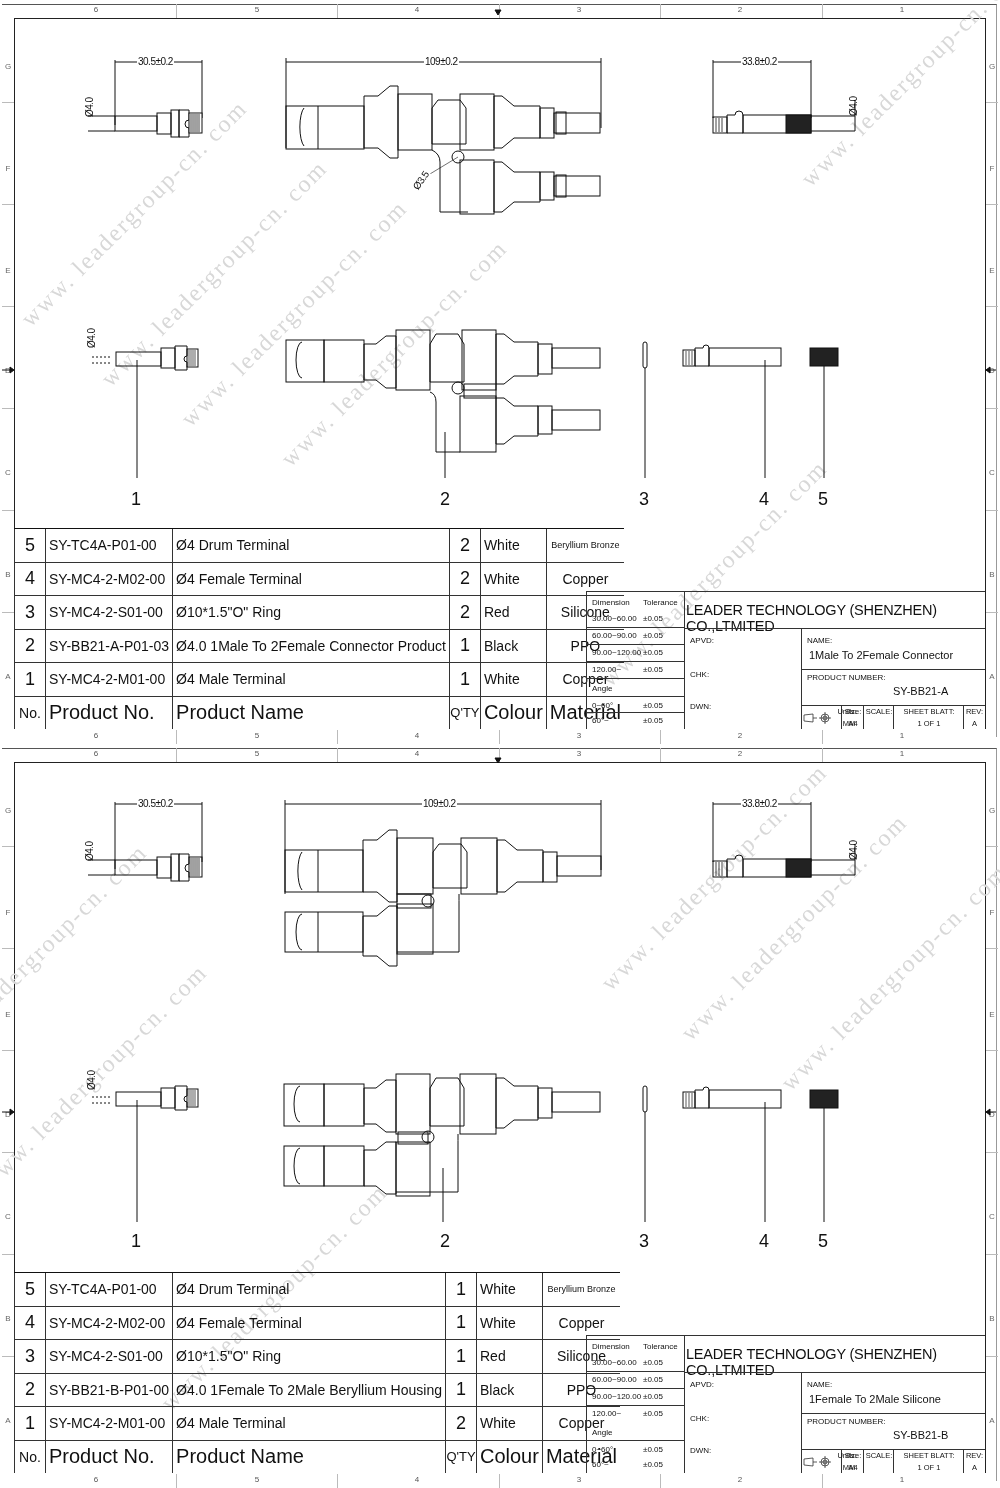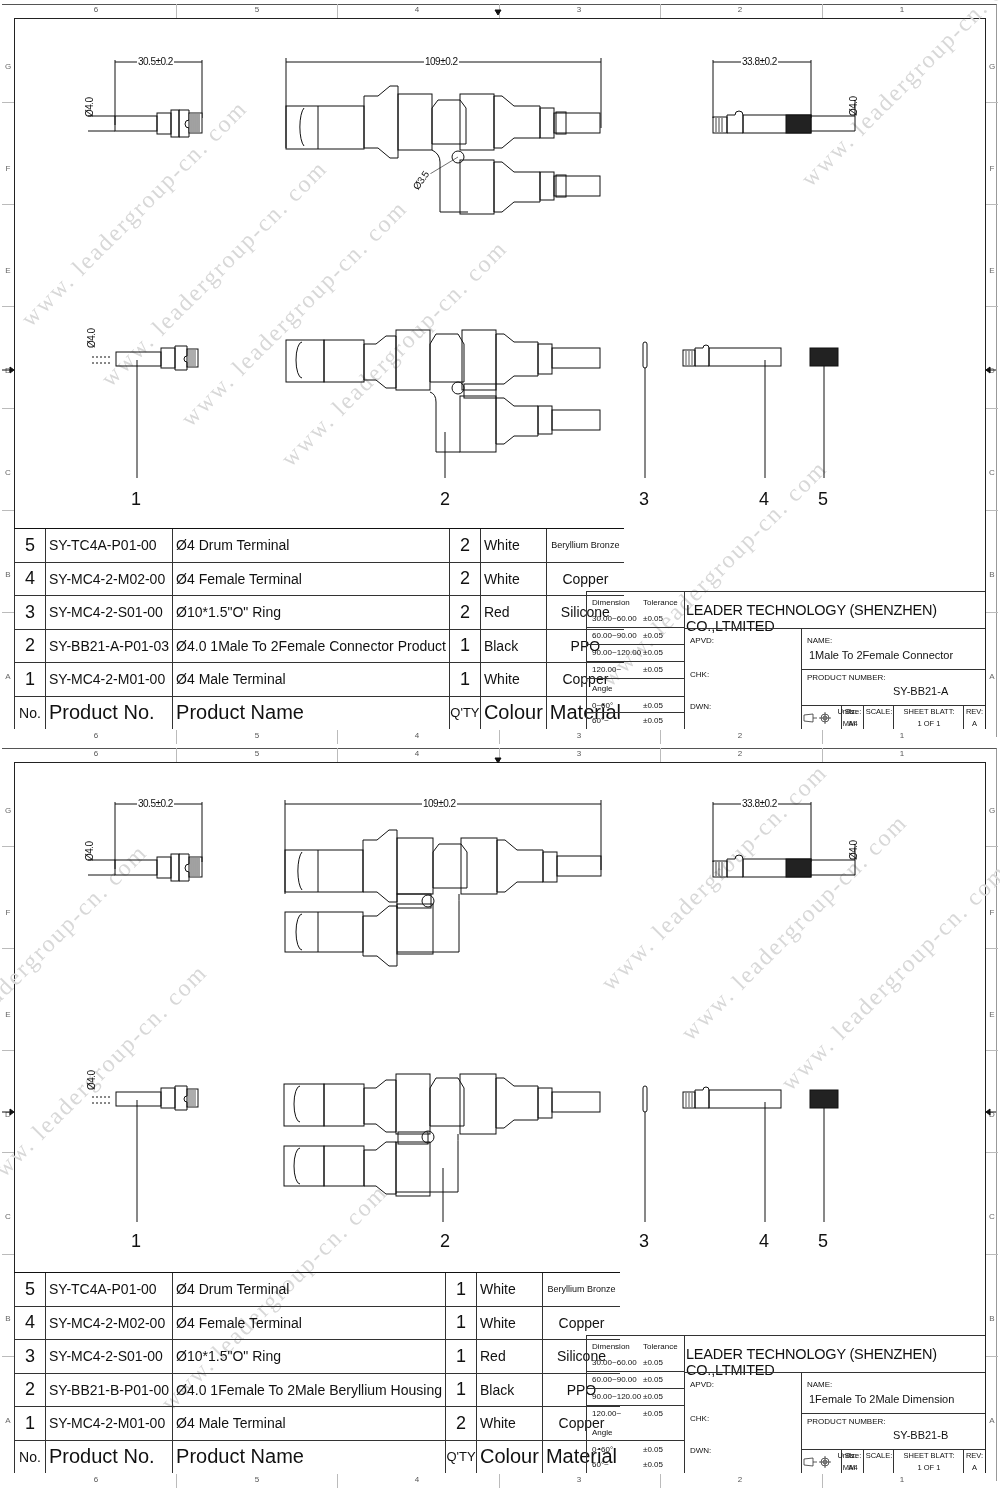--- a/index.html
+++ b/index.html
@@ -696,21 +696,21 @@
     </div>
     <div class="company">LEADER  TECHNOLOGY  (SHENZHEN) CO.,LTMITED</div>
     <div class="hl" style="left:97px;top:36px;width:301px"></div>
     <div class="vl" style="left:214px;top:36px;height:101px"></div>
     <div class="hl" style="left:214px;top:77px;width:184px"></div>
     <div class="hl" style="left:214px;top:113px;width:184px"></div>
     <div class="lbl" style="left:103px;top:44px">APVD:</div>
     <div class="lbl" style="left:103px;top:78px">CHK:</div>
     <div class="lbl" style="left:103px;top:110px">DWN:</div>
     <div class="lbl" style="left:220px;top:44px">NAME:</div>
-    <div class="val" style="left:222px;top:57px">1Female To 2Male Dimension</div>
+    <div class="val" style="left:222px;top:57px">1Female To 2Male Silicone</div>
     <div class="lbl" style="left:220px;top:81px">PRODUCT  NUMBER:</div>
     <div class="pnum" style="left:306px;top:93px">SY-BB21-B</div>
     <svg style="position:absolute;left:216px;top:118px" width="32" height="16">
         <g stroke="#333" fill="none" stroke-width="0.8">
           <path d="M1,5 L10,4 L10,12 L1,11 Z"></path>
           <line x1="10" y1="8" x2="14" y2="8"></line>
           <circle cx="22" cy="8" r="4"></circle>
           <circle cx="22" cy="8" r="2"></circle>
           <line x1="16" y1="8" x2="28" y2="8"></line>
           <line x1="22" y1="2" x2="22" y2="14"></line>

